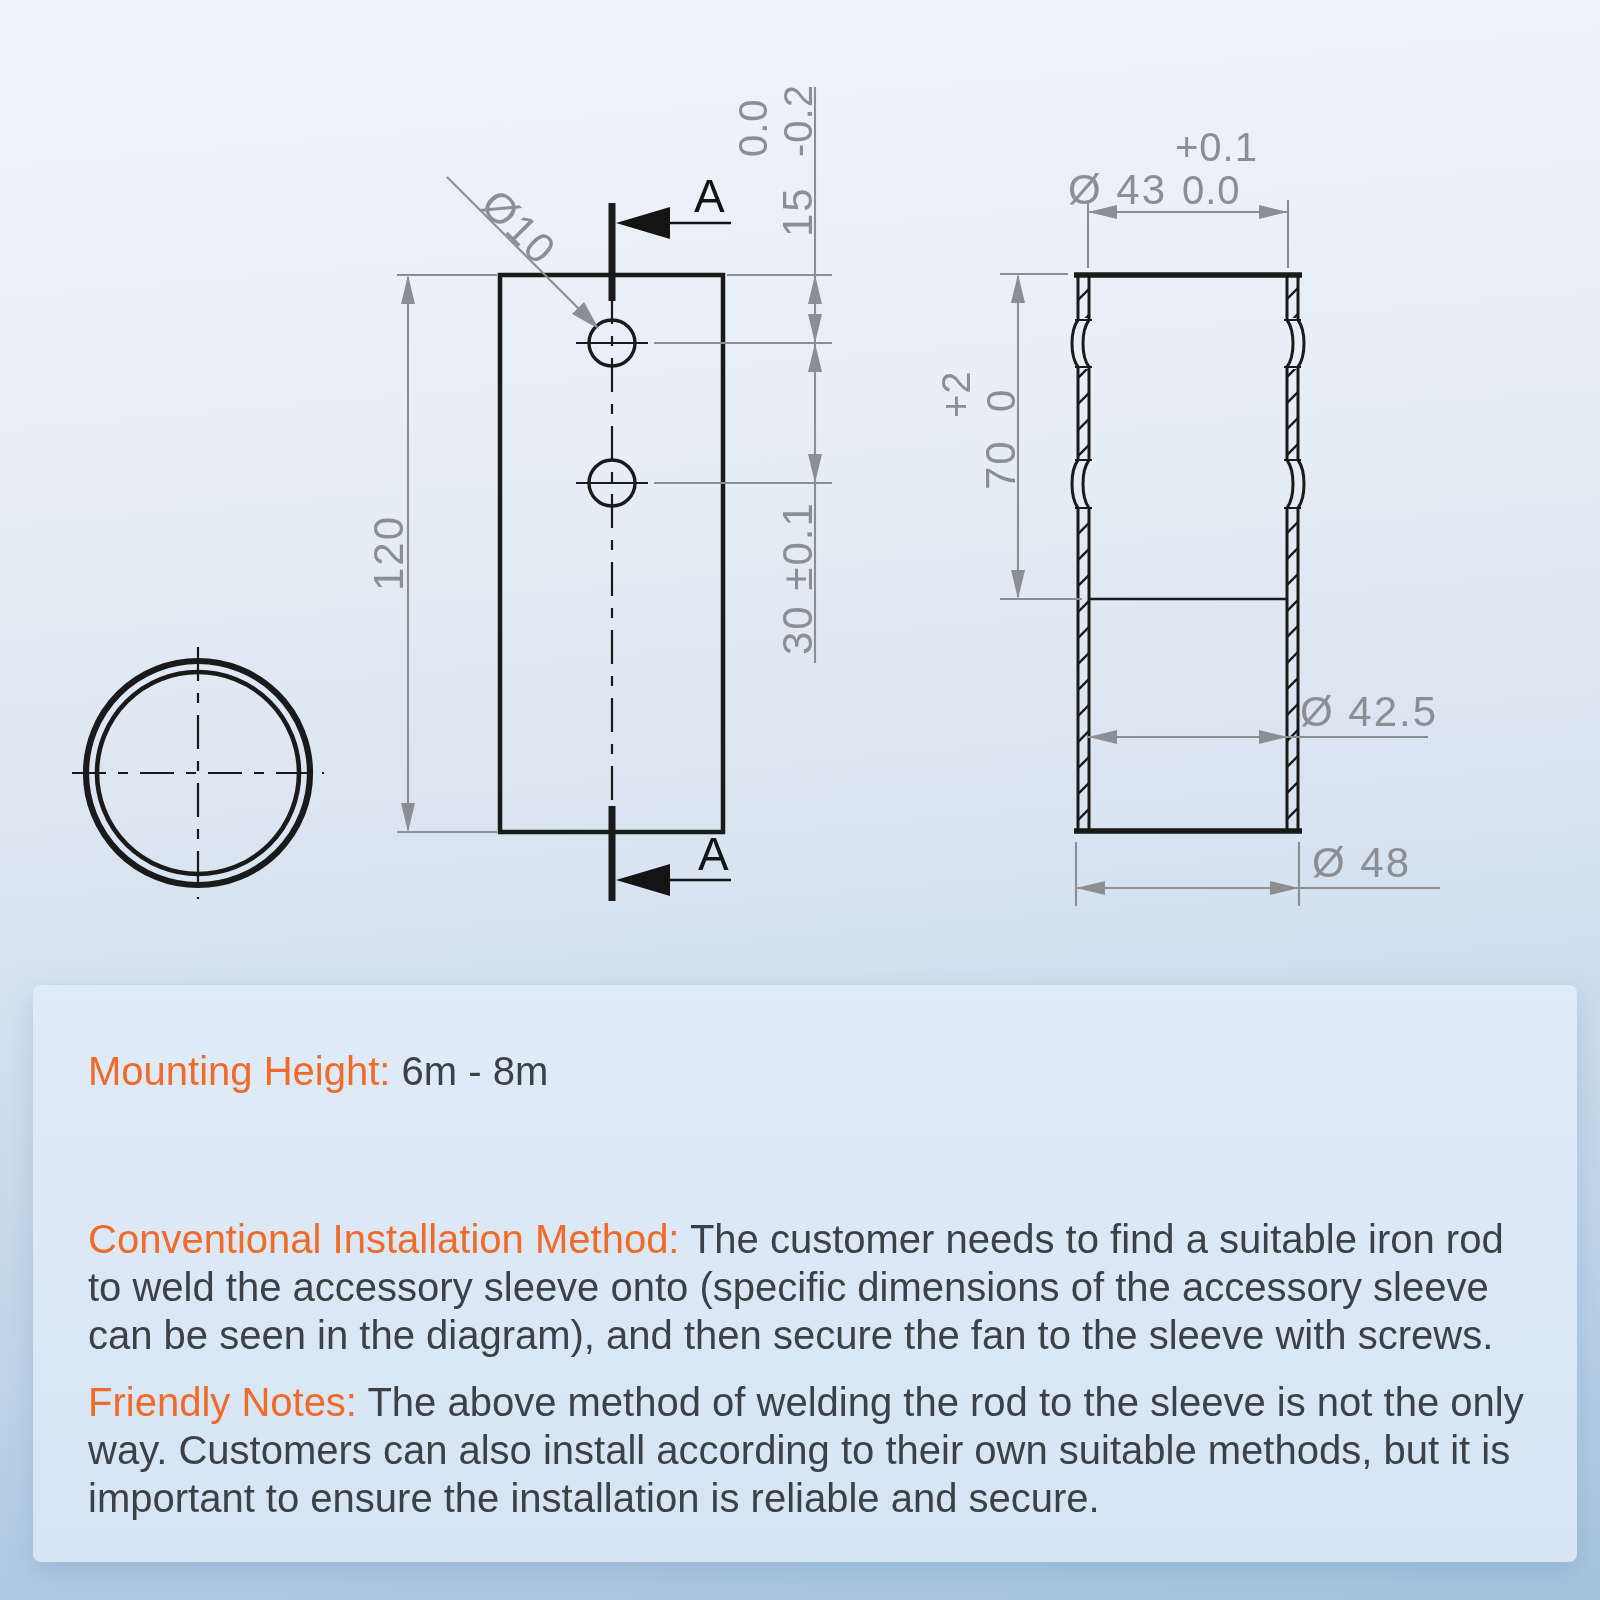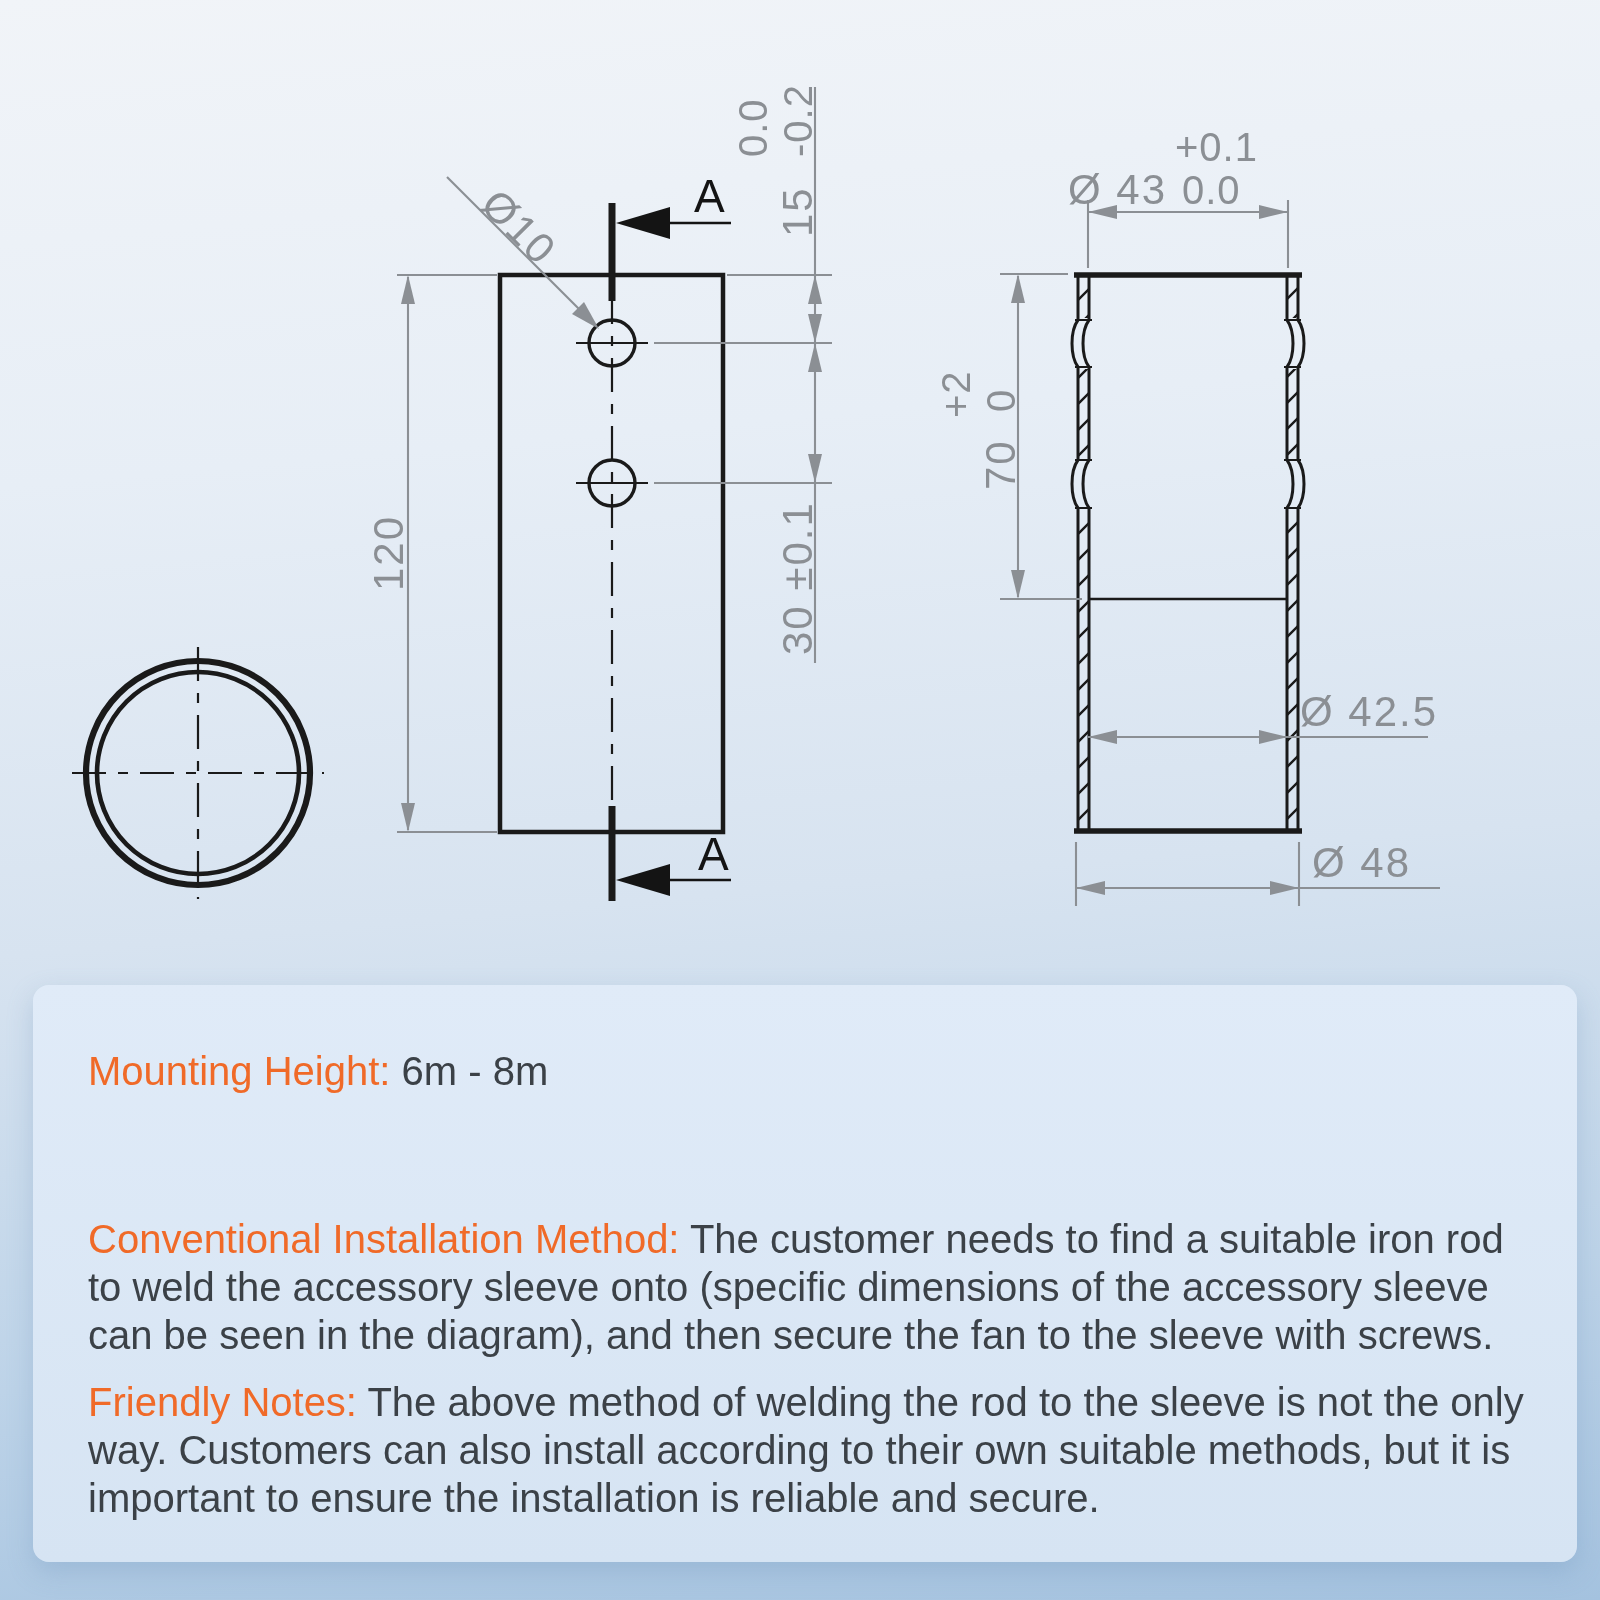--- a/index.html
+++ b/index.html
@@ -13,21 +13,21 @@
   .centerline{stroke:#1a1a1a;stroke-width:2.2;fill:none;stroke-dasharray:34 12 10 12;}
   .dim{stroke:#8b8f94;stroke-width:2.1;fill:none;}
   .dimfill{fill:#8b8f94;stroke:none;}
   .blackfill{fill:#141414;stroke:none;}
   text{font-family:"Liberation Sans",sans-serif;}
   .dim-text{font-size:42px;fill:#8b8f94;letter-spacing:2px;}
   .dim-text-sm{font-size:40px;fill:#8b8f94;letter-spacing:1px;}
   .sec-text{font-size:46px;fill:#141414;}
   .notes-panel{
     position:absolute;left:33px;top:985px;width:1544px;height:577px;
-    border-radius:16px;
+    border-radius:8px;
     background:linear-gradient(180deg,#e0ebf8 0%,#d6e4f3 100%);
     box-shadow:0 10px 26px rgba(110,145,185,0.30);
   }
   .note{position:absolute;left:55px;width:1440px;font-size:40px;line-height:48px;color:#3b4147;}
   .note .lbl{color:#f06a28;}
   .note .txt{white-space:pre-line;}
   .n1{top:62px;} .n2{top:145px;} .n3{top:230px;} .n4{top:393px;}
 </style>
 </head>
 <body>

